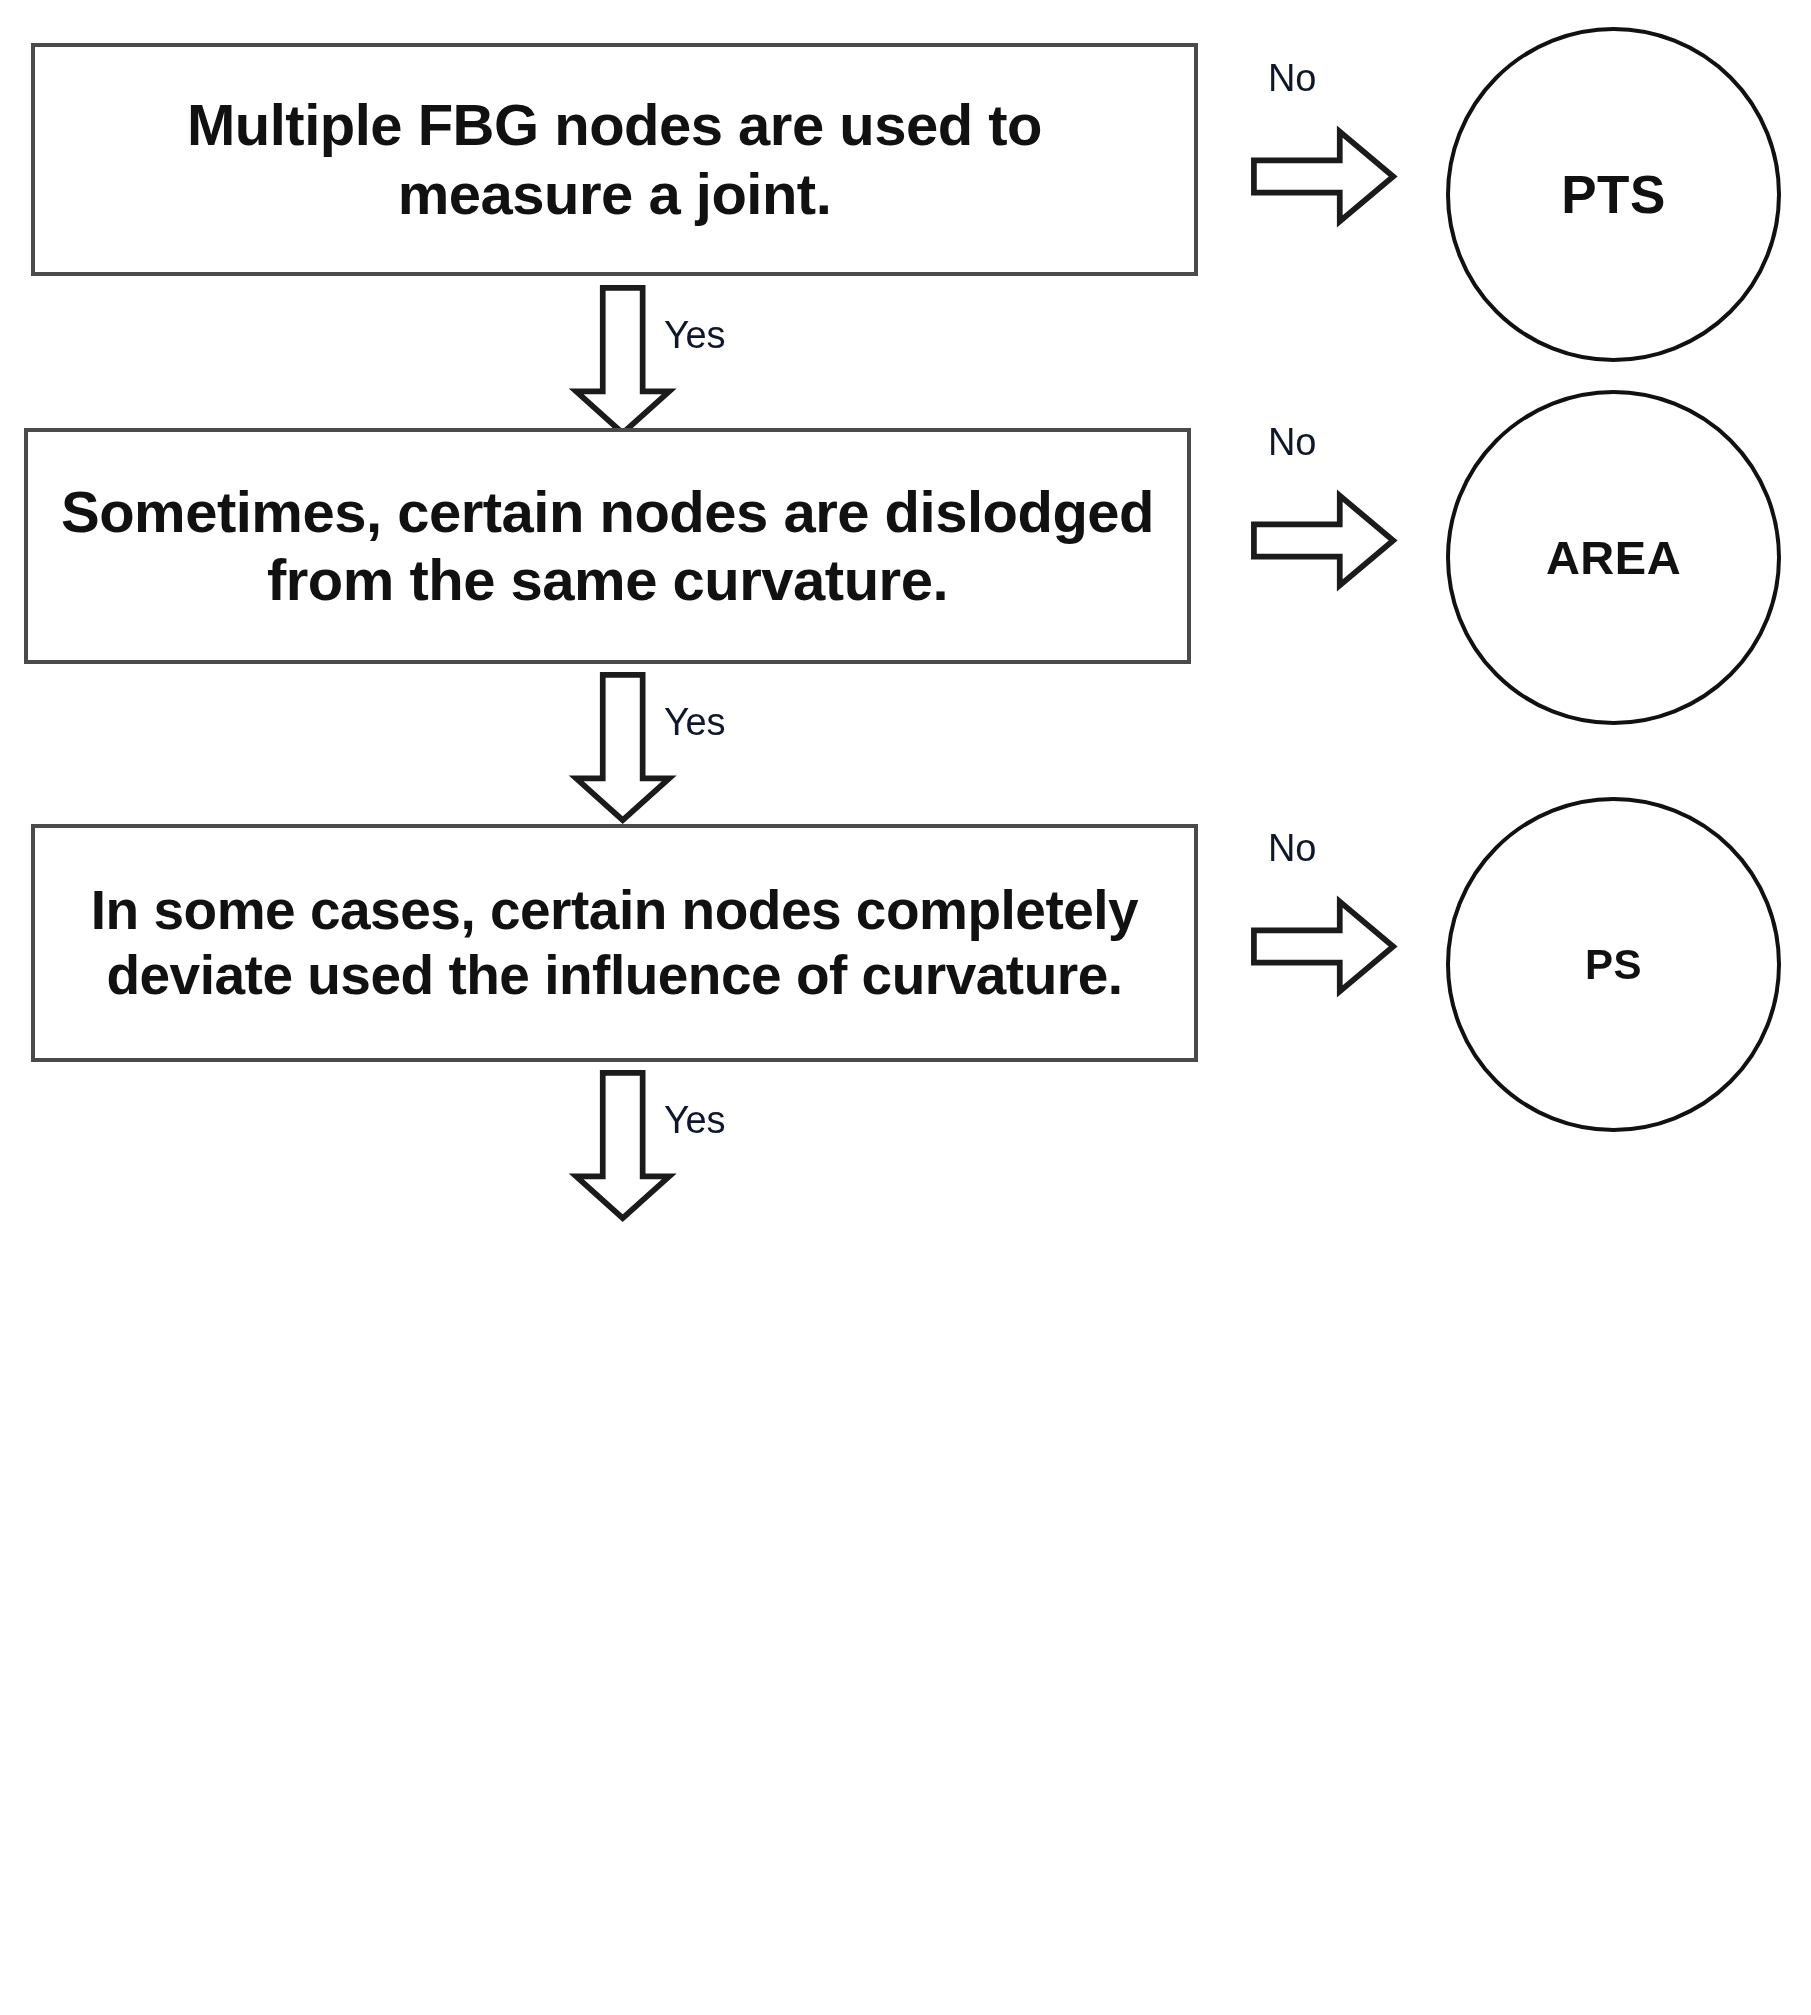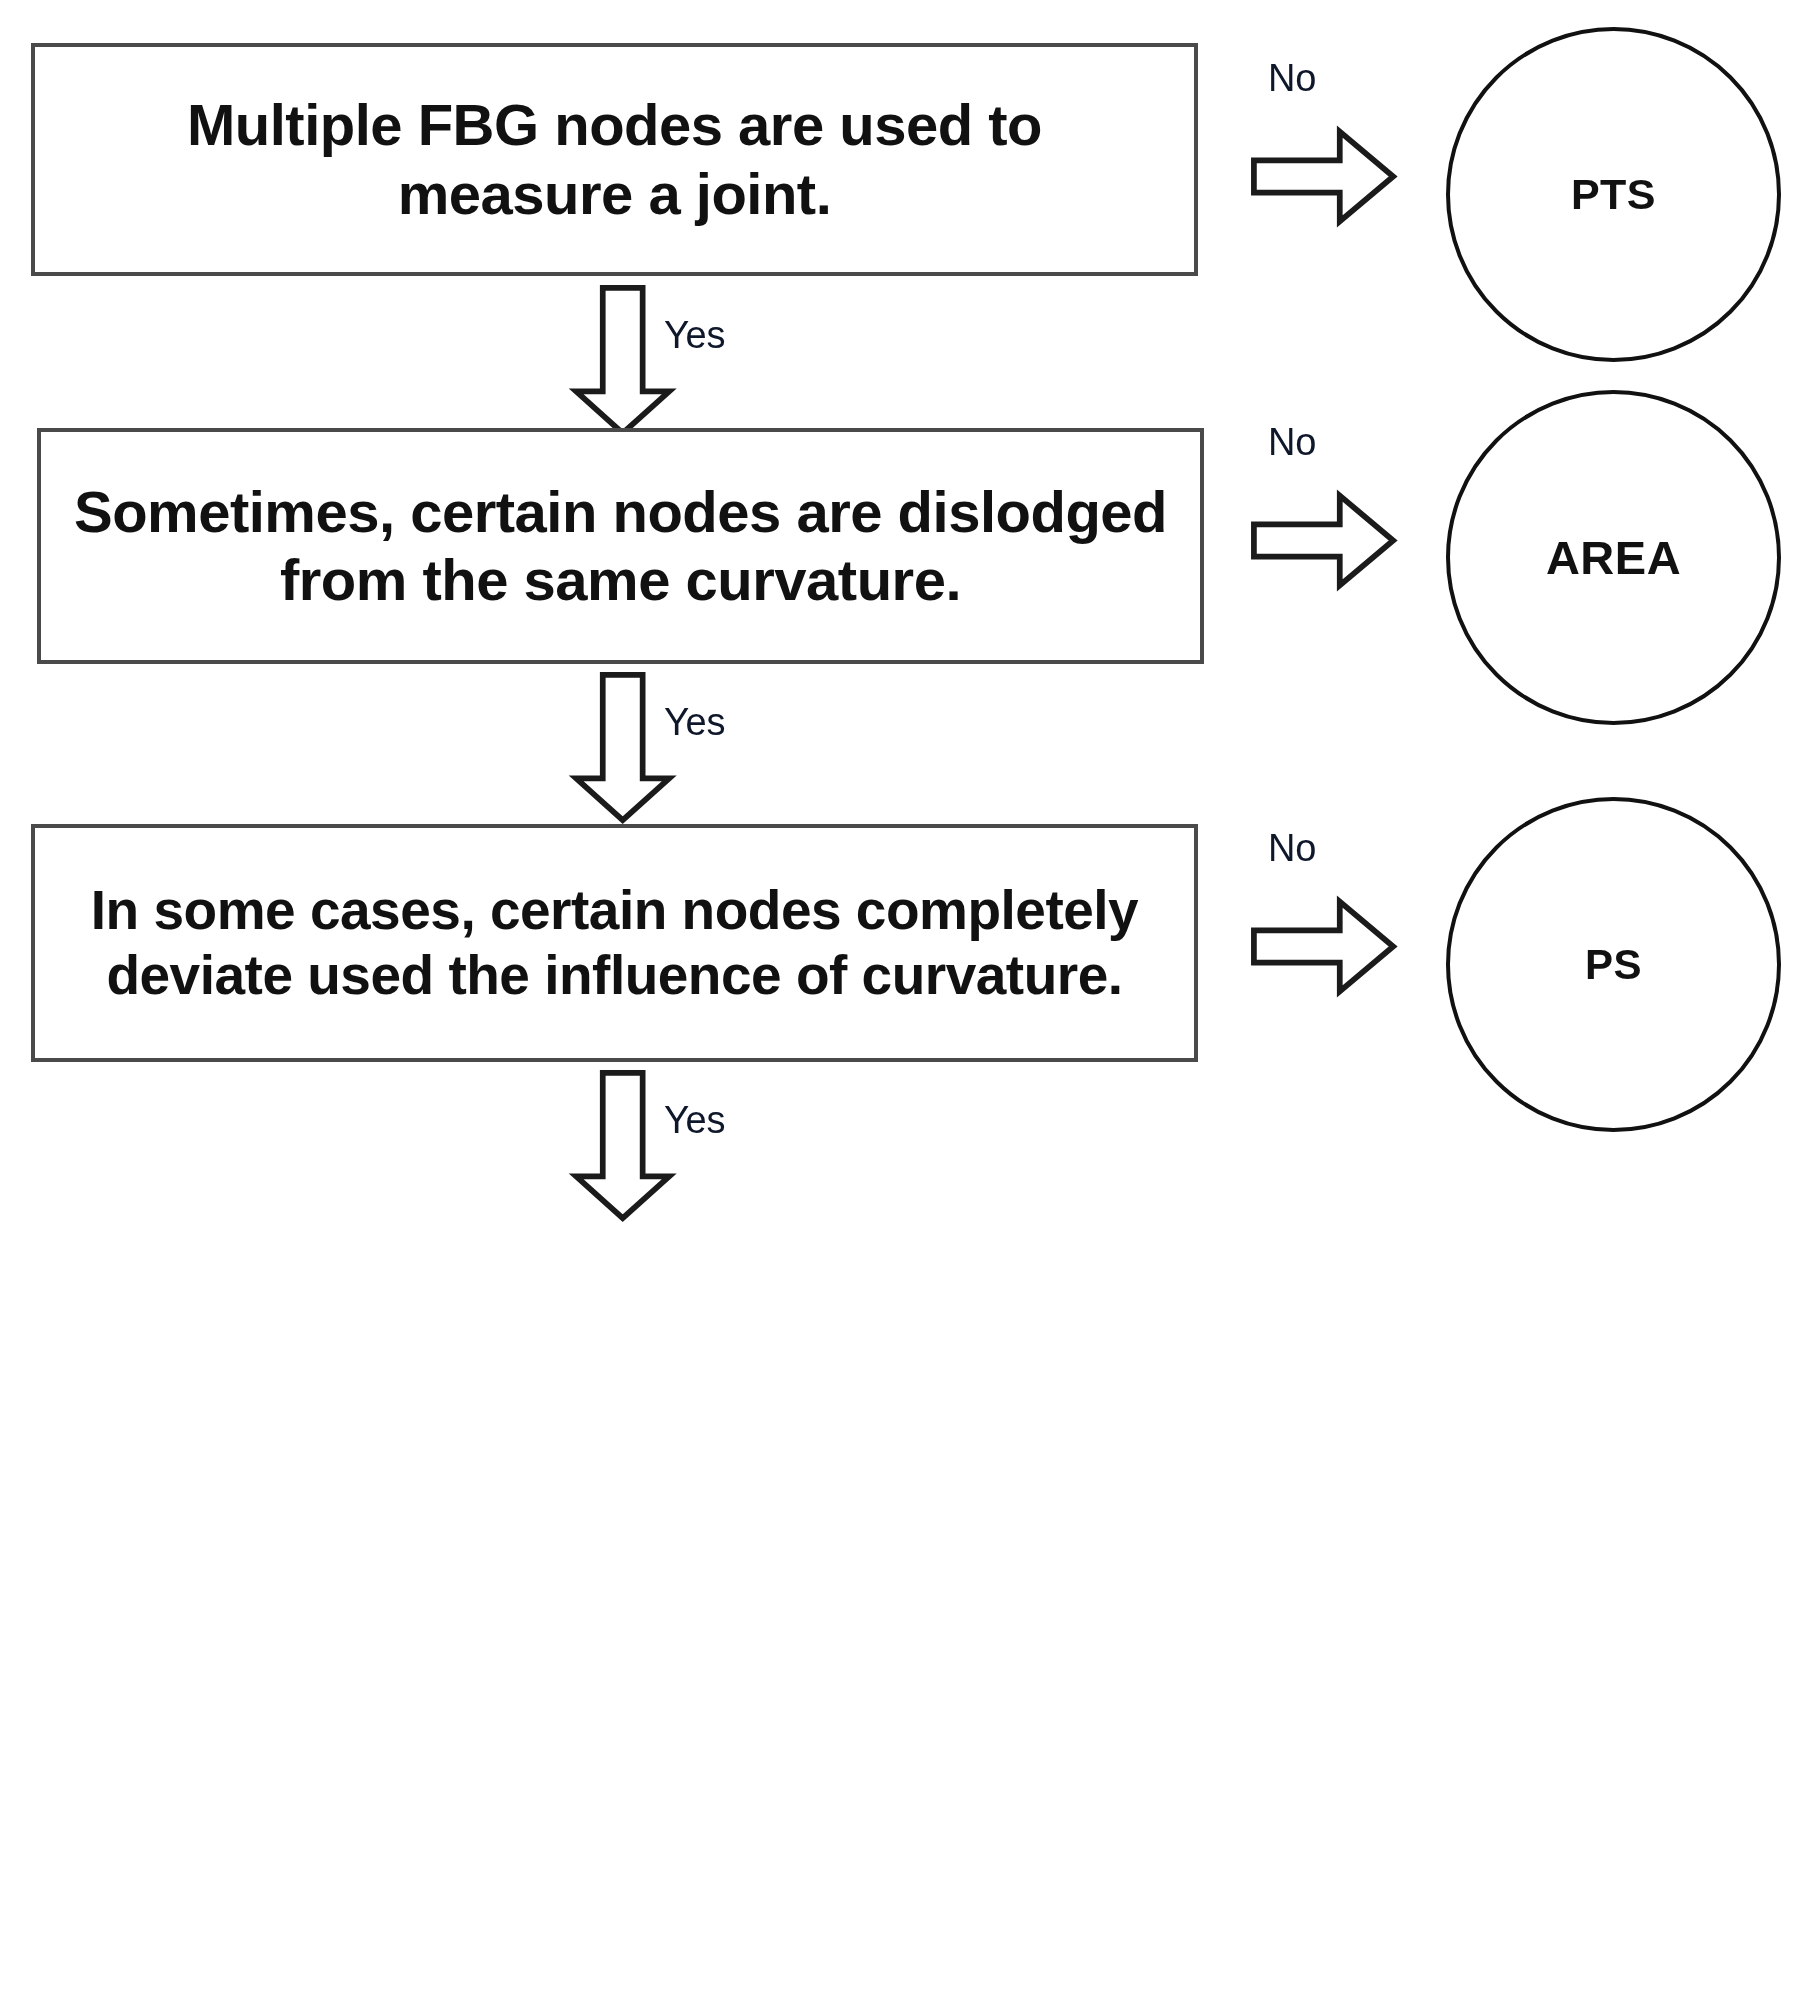--- a/index.html
+++ b/index.html
@@ -70,28 +70,28 @@
     font-weight: normal;
     color: #0f172a;
     white-space: nowrap;
     letter-spacing: -0.3px;
   }
 
   
   #box-1   { left: 31px;  top: 43px;   width: 1167px; height: 233px; }
   #box-1 .box-text { font-size: 58px; }
 
-  #box-2   { left: 37px;  top: 428px;  width: 1167px; height: 236px; }
+  #box-2   { left: 24px;  top: 428px;  width: 1167px; height: 236px; }
   #box-2 .box-text { font-size: 58px; }
 
   #box-3   { left: 31px;  top: 824px;  width: 1167px; height: 238px; }
   #box-3 .box-text { font-size: 55px; }
 
   #circle-pts  { left: 1446px; top: 27px;   width: 335px; height: 335px; }
-  #circle-pts  .circle-label { font-size: 43px; text-align: right; }
+  #circle-pts  .circle-label { font-size: 53px; text-align: right; }
 
   #circle-area { left: 1446px; top: 390px;  width: 335px; height: 335px; }
   #circle-area .circle-label { font-size: 47px; }
 
   #circle-ps   { left: 1446px; top: 797px;  width: 335px; height: 335px; }
   #circle-ps   .circle-label { font-size: 42px; }
 
   #circle-psia { left: 447px;  top: 1242px; width: 339px; height: 339px; }
   #circle-psia .circle-label { font-size: 39px; }
 

